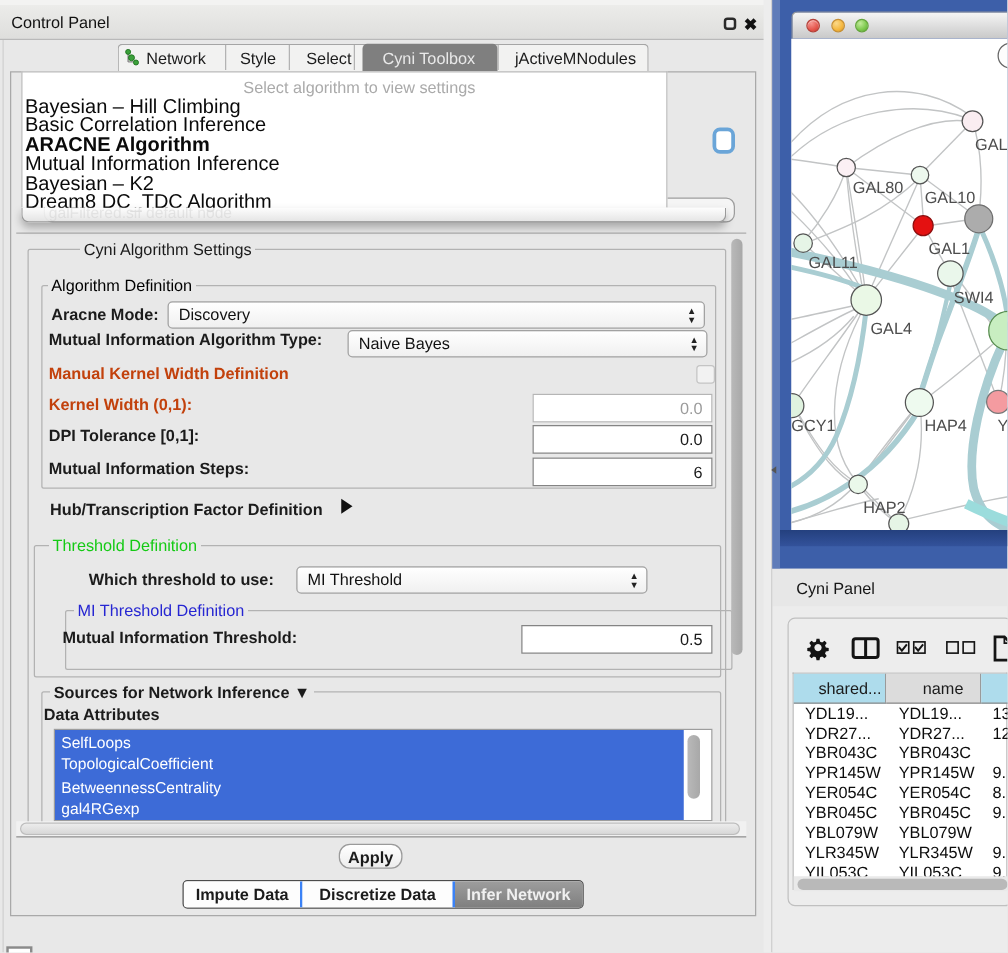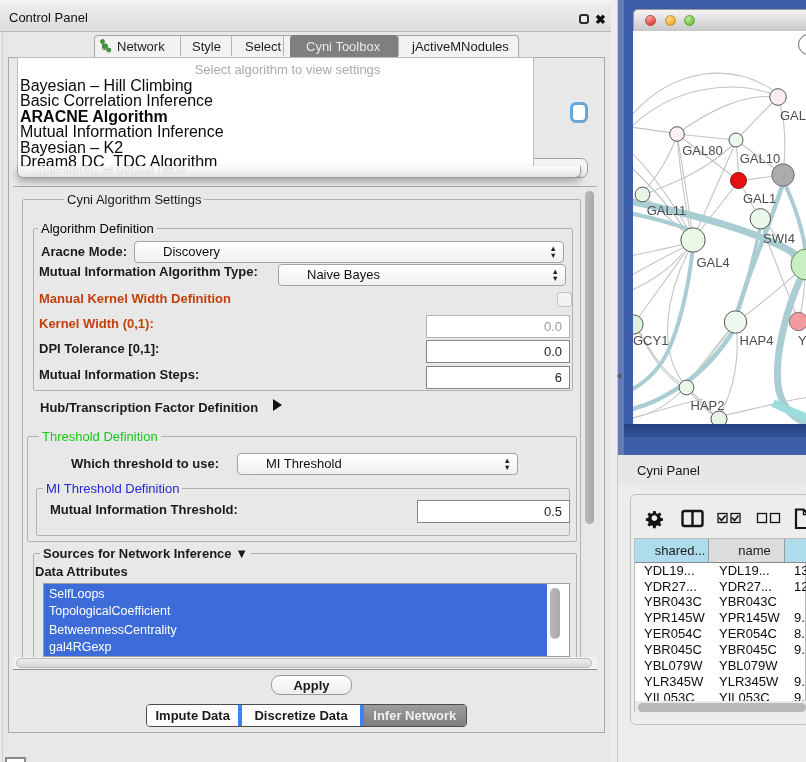--- a/index.html
+++ b/index.html
@@ -12,34 +12,34 @@
 #titlebar { left:0px; top:4px; width:611px; height:28px; background:linear-gradient(#ececea,#dededc); border-bottom:1px solid #b9b9b9; }
 #titlebar .t { position:absolute; left:9px; top:6px; font-size:13px; color:#111; }
 #float-ico { position:absolute; left:579px; top:14px; width:10px; height:10px; border:2px solid #2b2b2b; border-radius:3px; background:#ececec; }
 #close-ico { position:absolute; left:595px; top:12px; font-size:13px; font-weight:bold; color:#111; }
 
 
 #panel { left:8px; top:57px; width:597px; height:676px; background:#e8e8e8; border:1px solid #a9a9a9; }
 fieldset.fs { position:absolute; border:1px solid #b2b2b2; border-radius:2px; }
 fieldset.fs legend { font-size:13px; padding:0 3px; margin-left:4px; }
 .lbl { position:absolute; font-size:13px; font-weight:bold; white-space:nowrap; }
-.combo { position:absolute; height:22px; background:linear-gradient(#ffffff,#f0f0f0); border:1px solid #a2a2a2; border-radius:4px; font-size:13px; line-height:20px; padding-left:28px; color:#111; }
+.combo { position:absolute; height:22px; background:linear-gradient(#ffffff,#f0f0f0); border:1px solid #a2a2a2; border-radius:4px; font-size:13px; line-height:20px; padding-left:8px; color:#111; }
 .combo .arr { position:absolute; right:6px; top:4px; font-size:7.5px; line-height:6.5px; color:#222; text-align:center; }
 .tf { position:absolute; height:23px; background:#fff; border:1px solid #848484; font-size:13px; line-height:21px; text-align:right; padding-right:7px; }
 .tf.dim { border-color:#b5b5b5; color:#9c9c9c; }
 
 #popup { left:17px; top:57px; width:517px; height:109px; background:#fff; border:1px solid #bcbcbc; border-bottom:none; z-index:30; }
 #popup .ph { position:absolute; left:24px; right:0; top:4px; text-align:center; color:#aaaaaa; font-size:13px; }
 #popup .it { position:absolute; left:2px; font-size:16px; white-space:nowrap; color:#0a0a0a; }
 #popup-fade { left:17px; top:166px; width:564px; height:12px; background:linear-gradient(rgba(255,255,255,.88), rgba(228,228,228,.93)); border:1px solid #9a9a9a; border-top:none; border-radius:0 0 6px 6px; z-index:30; box-shadow:0 4px 7px rgba(0,0,0,0.28); }
 
 .thumbv { position:absolute; background:linear-gradient(90deg,#b9b9b9,#a8a8a8); border-radius:5px; }
 
 #btabs { left:146px; top:704px; width:321px; height:23px; border:1px solid #4c4c4c; border-radius:4px; overflow:hidden; display:flex; z-index:5; }
-#btabs div { height:100%; line-height:21px; text-align:center; font-size:13px; font-weight:bold; background:#fdfdfd; border-right:4px solid #3b82f6; }
+#btabs div { height:100%; line-height:21px; text-align:center; font-size:13px; font-weight:bold; background:#fdfdfd; border-right:2px solid #3b82f6; }
 #btabs div.sel { background:linear-gradient(#9d9d9d,#7f7f7f); color:#f0f0f0; border-right:none; }
 
 #rightbg { left:611px; top:0; width:7px; height:762px; background:#ededed; border-right:1px solid #c8c8c8; }
 #desktop { left:618px; top:0px; width:188px; height:455px; background:#3d5fa9; }
 #desk-light { left:618px; top:0; width:6px; height:455px; background:#5f7cb9; }
 #wtitle { left:633px; top:9px; width:173px; height:22px; background:linear-gradient(#f5f5f5,#c8c8c8); border-top:1px solid #999; border-left:1px solid #999; border-radius:5px 0 0 0; }
 .tl { position:absolute; top:5px; width:11px; height:11px; border-radius:50%; }
 #canvas { left:633px; top:31px; width:173px; height:393px; background:#ffffff; }
 #deskbot1 { left:624px; top:424px; width:182px; height:13px; background:linear-gradient(#24407e,#33529b); }
 
@@ -95,21 +95,21 @@
 
 <fieldset class="fs" style="left:22px; top:191.5px; width:559px; height:472px;padding-left:40px;">
     <legend style="margin-left:1px;">Cyni Algorithm Settings</legend>
   </fieldset>
 <fieldset class="fs" style="left:33px; top:220.5px; width:540px; height:170px;">
     <legend style="color:#000000;">Algorithm Definition</legend>
   </fieldset>
 <fieldset class="fs" style="left:27px; top:429px; width:550px; height:113px;">
     <legend style="color:#14ca14; margin-left:11px;">Threshold Definition</legend>
   </fieldset>
-<fieldset class="fs" style="left:36px; top:481px; width:534px; height:55px;">
+<fieldset class="fs" style="left:52px; top:481px; width:534px; height:55px;">
     <legend style="color:#2626d2; margin-left:6px;">MI Threshold Definition</legend>
   </fieldset>
 <fieldset class="fs" style="left:33px; top:546px; width:544px; height:116px;">
     <legend style="font-weight:bold; margin-left:6px;">Sources for Network Inference ▼</legend>
   </fieldset>
 
 <div class="lbl" style="left:41px; top:244px;">Aracne Mode:</div>
 <div class="combo" style="left:134px; top:241px; width:430px;">Discovery<span class="arr">▲<br>▼</span></div>
 <div class="lbl" style="left:39px; top:264px;">Mutual Information Algorithm Type:</div>
 <div class="combo" style="left:278px; top:264px; width:288px;">Naive Bayes<span class="arr">▲<br>▼</span></div>
@@ -140,21 +140,21 @@
   </div>
   <div class="thumbv" style="left:506px; top:4px; width:10px; height:51px;"></div>
 </div>
 
 <div class="thumbv" style="left:585px; top:191px; width:9px; height:333px;"></div>
 
 <div class="abs" style="left:13px; top:657px; width:584px; height:13px; background:#f1f1f1; border-bottom:1px solid #8d8d8d;">
   <div style="position:absolute; left:3px; top:1px; width:576px; height:10px; background:linear-gradient(#ececec,#d8d8d8); border:1px solid #bdbdbd; border-radius:5px;"></div>
 </div>
 
-<div class="abs" style="left:271px; top:675px; width:81px; height:20px; background:linear-gradient(#ffffff,#ededed); border:1px solid #9a9a9a; border-radius:9px; text-align:center; font-size:13px; font-weight:bold; line-height:19px; z-index:5;">Apply</div>
+<div class="abs" style="left:271px; top:675px; width:51px; height:20px; background:linear-gradient(#ffffff,#ededed); border:1px solid #9a9a9a; border-radius:9px; text-align:center; font-size:13px; font-weight:bold; line-height:19px; z-index:5;">Apply</div>
 
 <div id="btabs" class="abs">
   <div style="width:96px;">Impute Data</div>
   <div style="width:122px;">Discretize Data</div>
   <div class="sel" style="width:103px;">Infer Network</div>
 </div>
 
 <div id="popup" class="abs">
   <div class="ph">Select algorithm to view settings</div>
   <div class="it" style="top:18.5px;">Bayesian – Hill Climbing</div>

